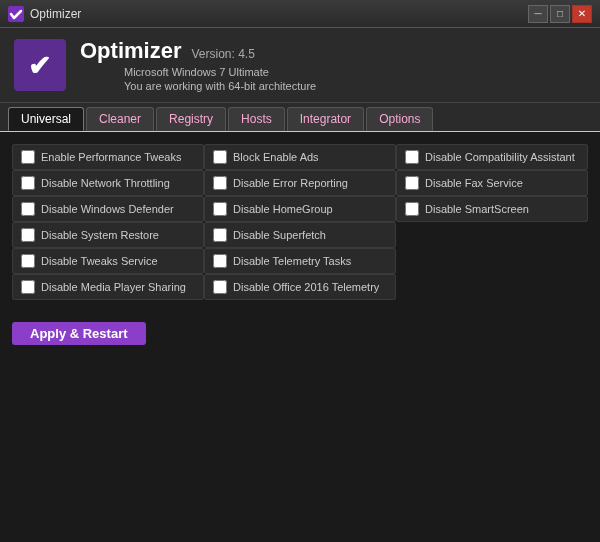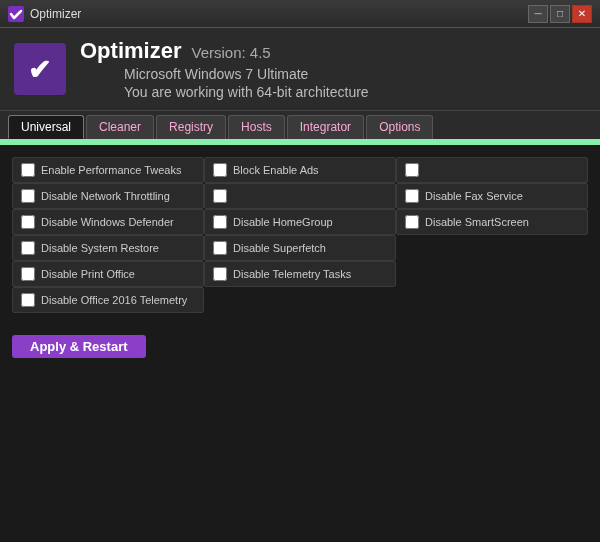--- a/index.html
+++ b/index.html
@@ -90,36 +90,36 @@
       display: flex;
       align-items: baseline;
       gap: 10px;
     }
     .app-name {
       font-size: 22px;
       font-weight: bold;
       color: white;
     }
     .app-version {
-      font-size: 15px;
+      font-size: 12px;
       color: #aaa;
     }
     .app-info {
-      font-size: 14px;
+      font-size: 11px;
       color: #bbb;
       padding-left: 44px;
     }
 
     
     .tabs-bar {
       background: #2b2b2b;
       display: flex;
       gap: 2px;
       padding: 4px 8px 0;
-      border-bottom: 6px solid #86efac;
+      border-bottom: 1px solid #86efac;
     }
     .tab {
       padding: 4px 12px;
       background: #3a3a3a;
       border: 1px solid #555;
       border-bottom: none;
       color: #f9a8d4;
       cursor: pointer;
       font-size: 12px;
       border-radius: 3px 3px 0 0;
@@ -228,27 +228,29 @@
       <div class="checkbox-item">
         <input type="checkbox" style="">
         <span class="checkbox-label">Enable Performance Tweaks</span>
       </div>
       <div class="checkbox-item">
         <input type="checkbox" style="">
         <span class="checkbox-label">Block Enable Ads</span>
       </div>
       <div class="checkbox-item">
         <input type="checkbox" style="">
+        <span class="checkbox-label">Disable Compatibility Assistant</span>
       </div>
       <div class="checkbox-item">
         <input type="checkbox" style="">
         <span class="checkbox-label">Disable Network Throttling</span>
       </div>
       <div class="checkbox-item">
         <input type="checkbox" style="">
+        <span class="checkbox-label">Disable Error Reporting</span>
       </div>
       <div class="checkbox-item">
         <input type="checkbox" style="">
         <span class="checkbox-label">Disable Fax Service</span>
       </div>
       <div class="checkbox-item">
         <input type="checkbox" style="">
         <span class="checkbox-label">Disable Windows Defender</span>
       </div>
       <div class="checkbox-item">
@@ -263,27 +265,31 @@
         <input type="checkbox" style="">
         <span class="checkbox-label">Disable System Restore</span>
       </div>
       <div class="checkbox-item">
         <input type="checkbox" style="">
         <span class="checkbox-label">Disable Superfetch</span>
       </div>
       <div></div>
       <div class="checkbox-item">
         <input type="checkbox" style="">
-        <span class="checkbox-label">Disable Print Office</span>
+        <span class="checkbox-label">Disable Tweaks Service</span>
       </div>
       <div class="checkbox-item">
         <input type="checkbox" style="">
         <span class="checkbox-label">Disable Telemetry Tasks</span>
       </div>
       <div></div>
+      <div class="checkbox-item">
+        <input type="checkbox" style="">
+        <span class="checkbox-label">Disable Media Player Sharing</span>
+      </div>
       <div class="checkbox-item">
         <input type="checkbox" style="">
         <span class="checkbox-label">Disable Office 2016 Telemetry</span>
       </div>
       <div></div>
     </div>
   <button class="apply-btn">Apply &amp; Restart</button>
 </div>
 
 </body></html>

